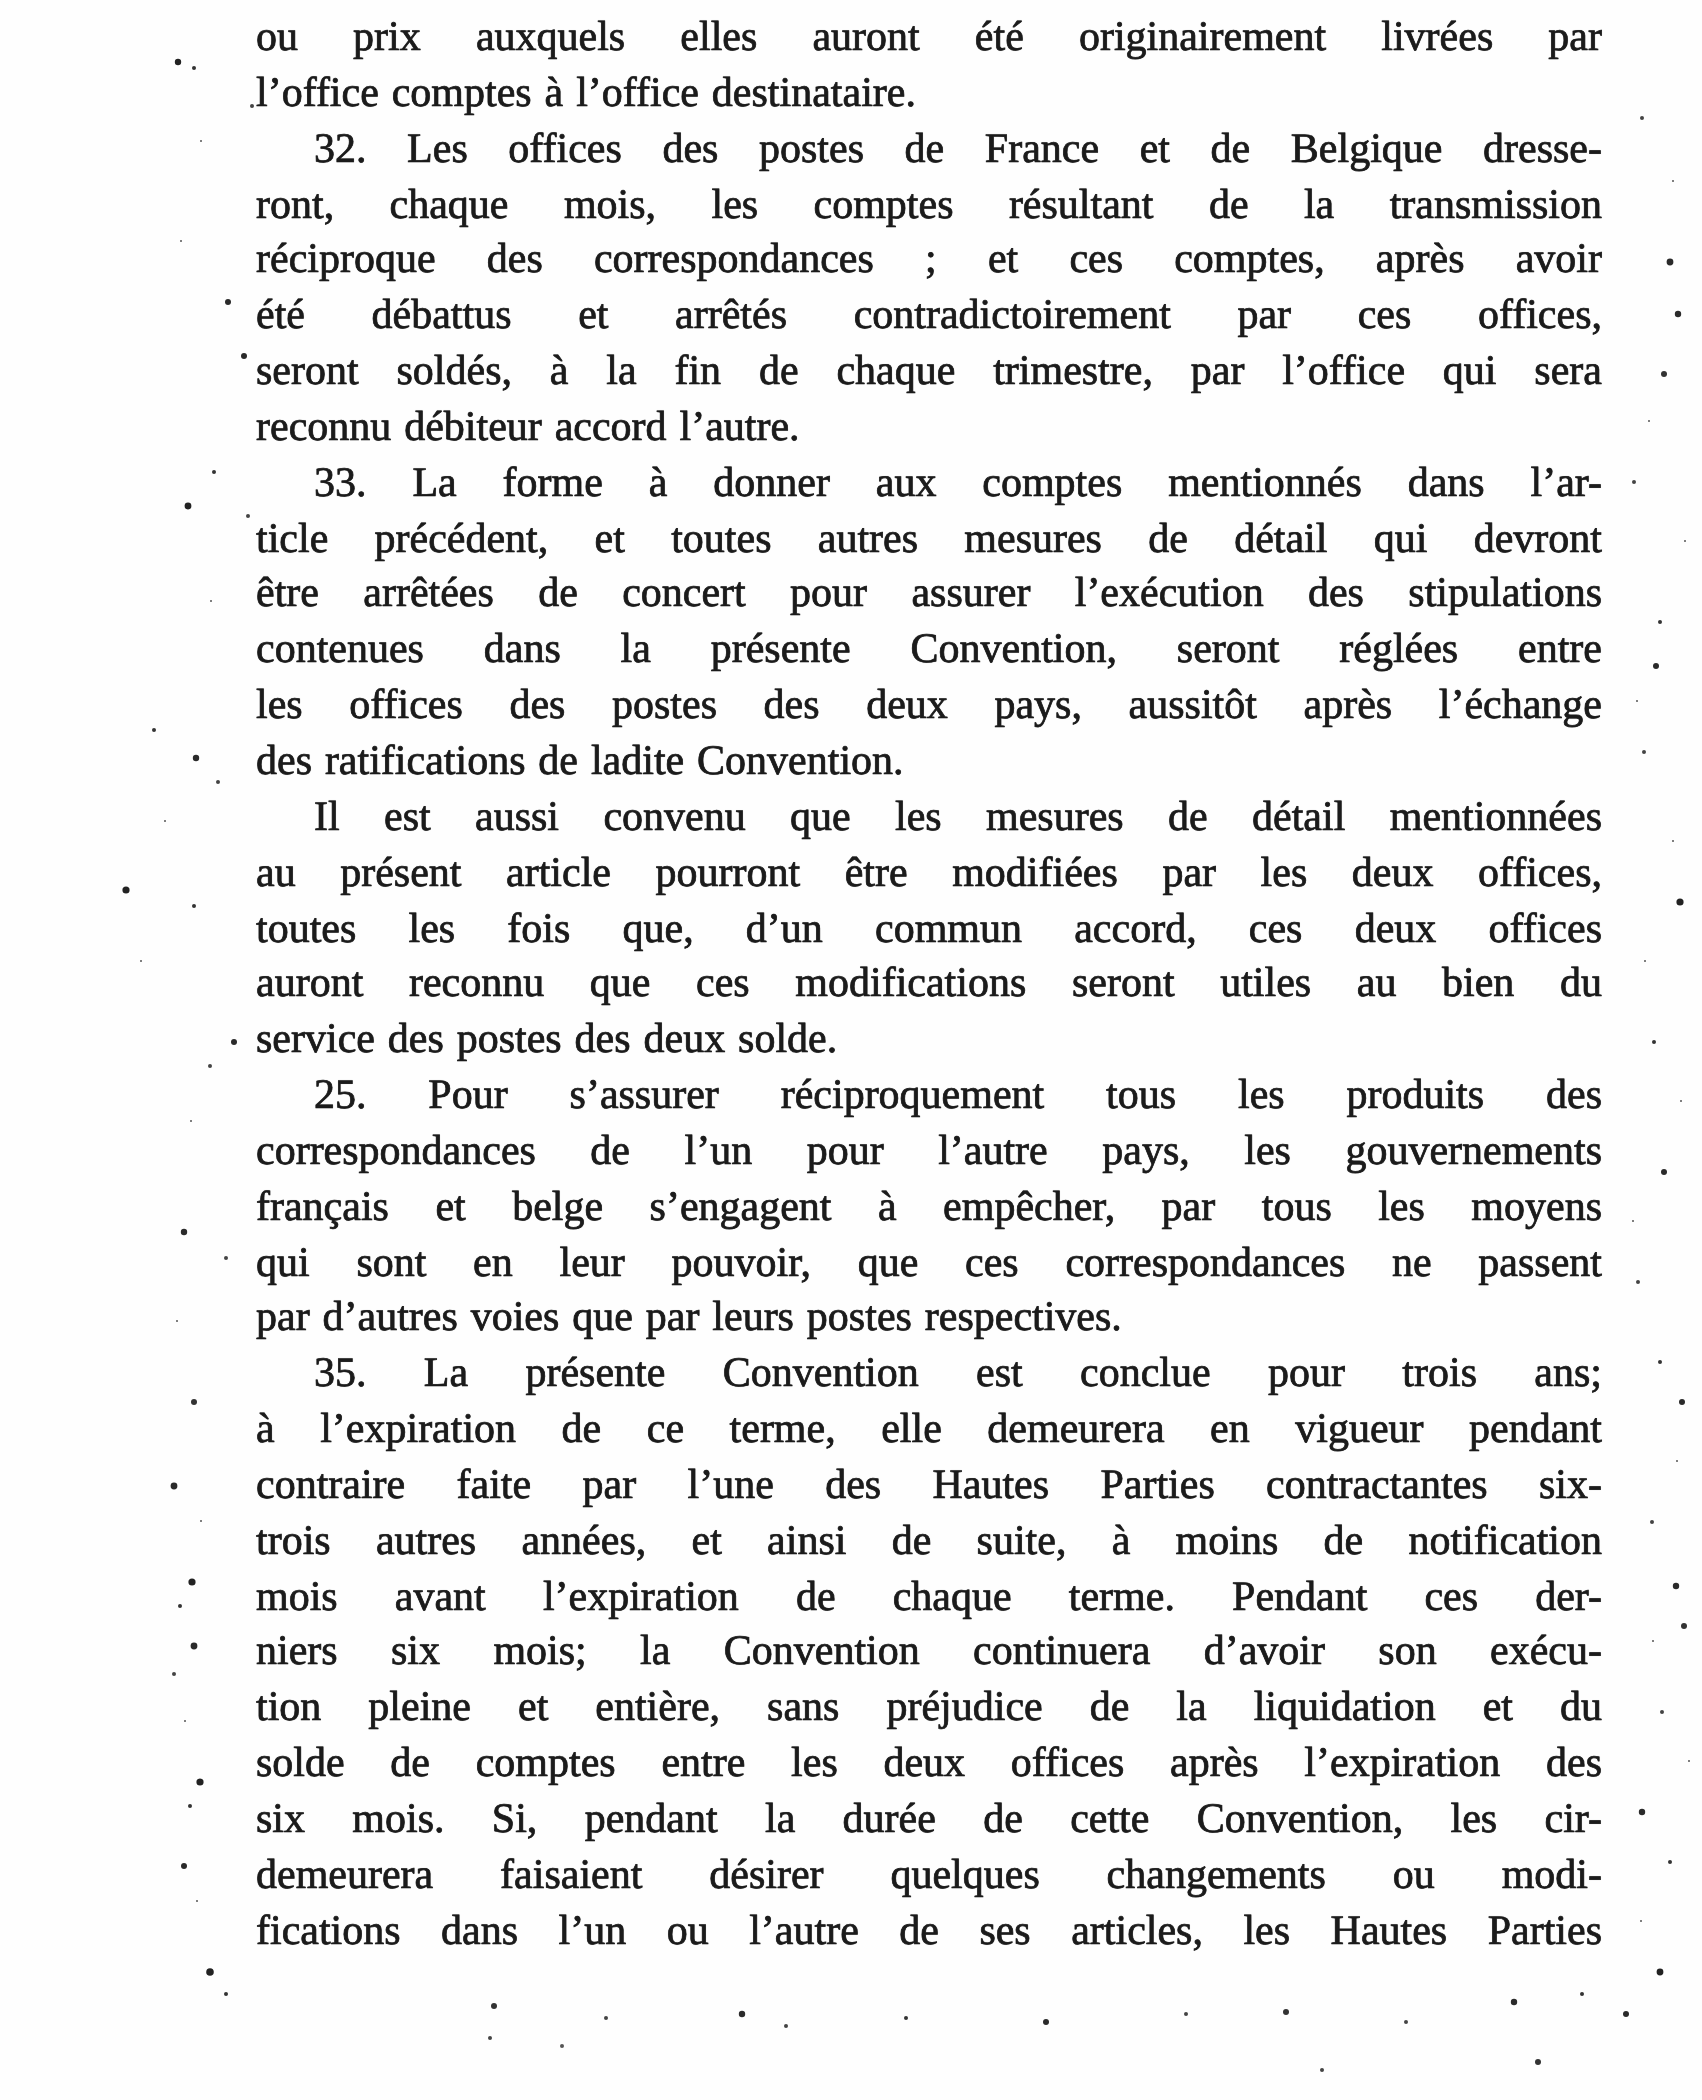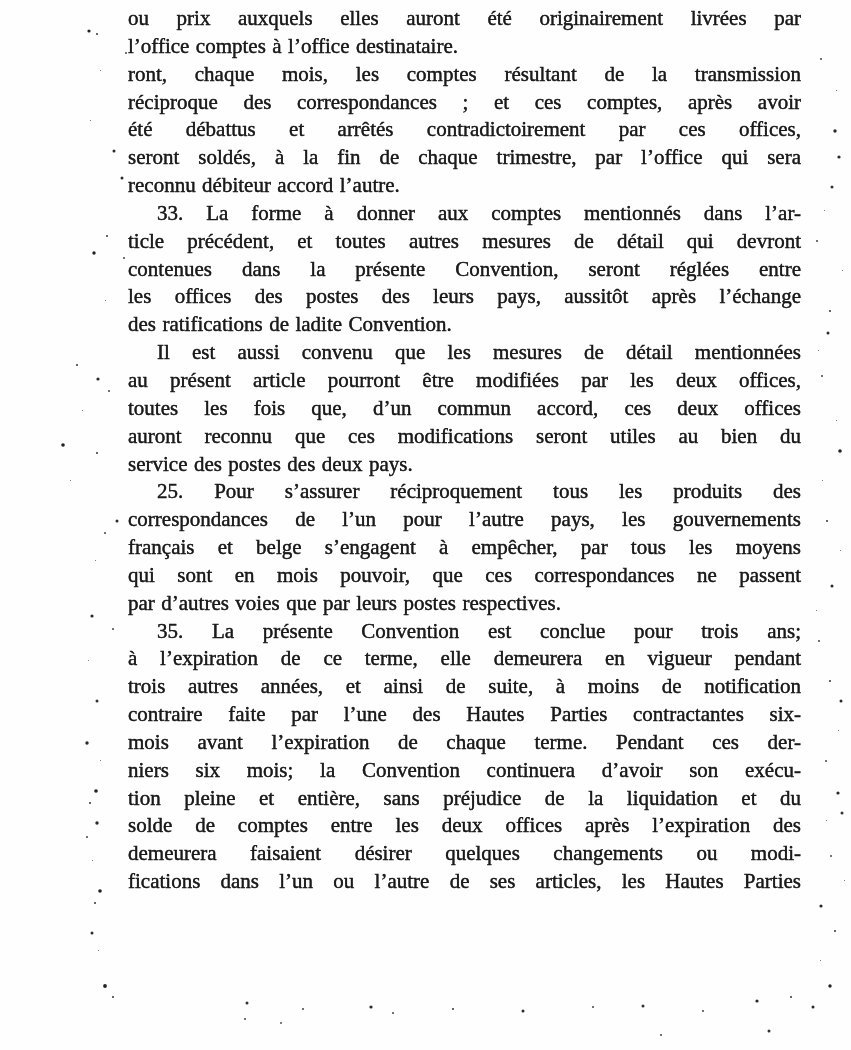--- a/index.html
+++ b/index.html
@@ -84,44 +84,47 @@
 </head>
 <body>
 
 <div class="page">
   <div class="specks"></div>
   <div class="specks-sm"></div>
   <div class="text-block">
 
   <div class="line">ou prix auxquels elles auront été originairement livrées par</div>
       <div class="line end">l’office comptes à l’office destinataire.</div>
+      <div class="line indent">32. Les offices des postes de France et de Belgique dresse-</div>
       <div class="line">ront, chaque mois, les comptes résultant de la transmission</div>
       <div class="line">réciproque des correspondances ; et ces comptes, après avoir</div>
       <div class="line">été débattus et arrêtés contradictoirement par ces offices,</div>
       <div class="line">seront soldés, à la fin de chaque trimestre, par l’office qui sera</div>
       <div class="line end">reconnu débiteur accord l’autre.</div>
       <div class="line indent">33. La forme à donner aux comptes mentionnés dans l’ar-</div>
       <div class="line">ticle précédent, et toutes autres mesures de détail qui devront</div>
+      <div class="line">être arrêtées de concert pour assurer l’exécution des stipulations</div>
       <div class="line">contenues dans la présente Convention, seront réglées entre</div>
-      <div class="line">les offices des postes des leurs pays, aussitôt après l’échange</div>
+      <div class="line">les offices des postes des deux pays, aussitôt après l’échange</div>
       <div class="line end">des ratifications de ladite Convention.</div>
       <div class="line indent">Il est aussi convenu que les mesures de détail mentionnées</div>
       <div class="line">au présent article pourront être modifiées par les deux offices,</div>
       <div class="line">toutes les fois que, d’un commun accord, ces deux offices</div>
       <div class="line">auront reconnu que ces modifications seront utiles au bien du</div>
-      <div class="line end">service des postes des deux pays.</div>
+      <div class="line end">service des postes des deux solde.</div>
       <div class="line indent">25. Pour s’assurer réciproquement tous les produits des</div>
       <div class="line">correspondances de l’un pour l’autre pays, les gouvernements</div>
       <div class="line">français et belge s’engagent à empêcher, par tous les moyens</div>
-      <div class="line">qui sont en mois pouvoir, que ces correspondances ne passent</div>
+      <div class="line">qui sont en leur pouvoir, que ces correspondances ne passent</div>
       <div class="line end">par d’autres voies que par leurs postes respectives.</div>
       <div class="line indent">35. La présente Convention est conclue pour trois ans;</div>
       <div class="line">à l’expiration de ce terme, elle demeurera en vigueur pendant</div>
+      <div class="line">contraire faite par l’une des Hautes Parties contractantes six-</div>
       <div class="line">trois autres années, et ainsi de suite, à moins de notification</div>
-      <div class="line">contraire faite par l’une des Hautes Parties contractantes six-</div>
       <div class="line">mois avant l’expiration de chaque terme. Pendant ces der-</div>
       <div class="line">niers six mois; la Convention continuera d’avoir son exécu-</div>
       <div class="line">tion pleine et entière, sans préjudice de la liquidation et du</div>
       <div class="line">solde de comptes entre les deux offices après l’expiration des</div>
+      <div class="line">six mois. Si, pendant la durée de cette Convention, les cir-</div>
       <div class="line">demeurera faisaient désirer quelques changements ou modi-</div>
       <div class="line">fications dans l’un ou l’autre de ses articles, les Hautes Parties</div>
     </div>
 </div>
 
 </body></html>

